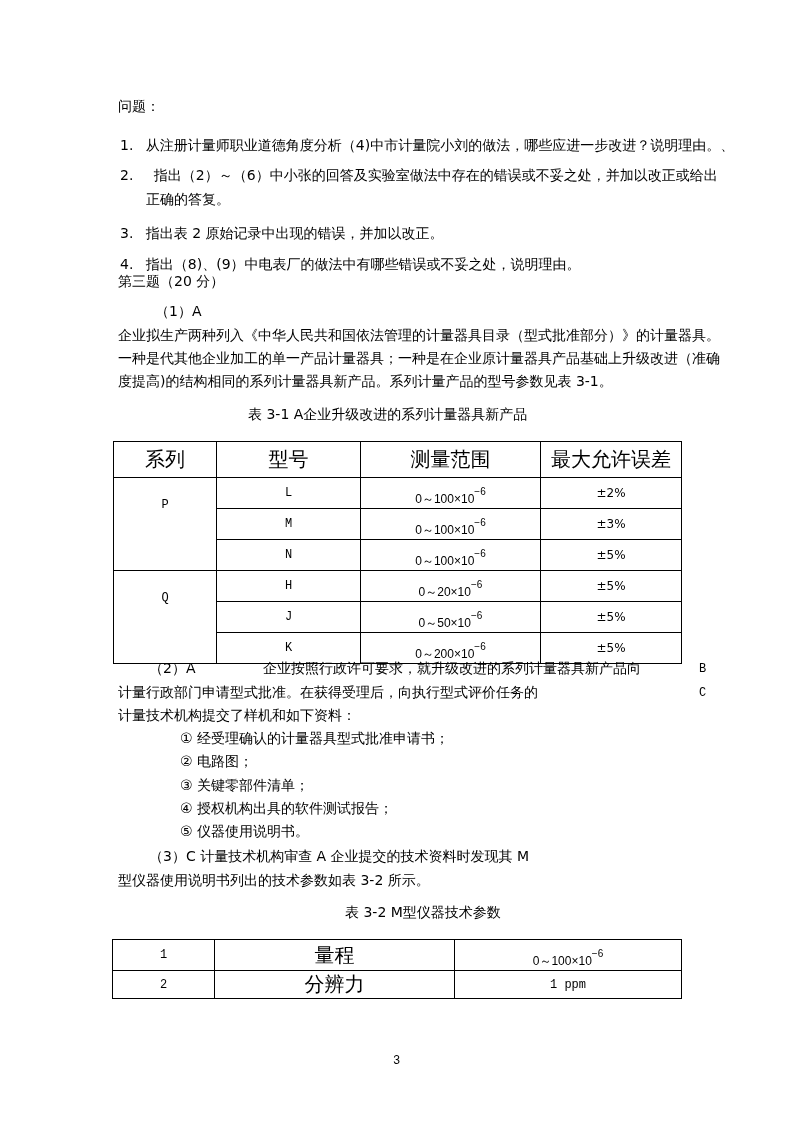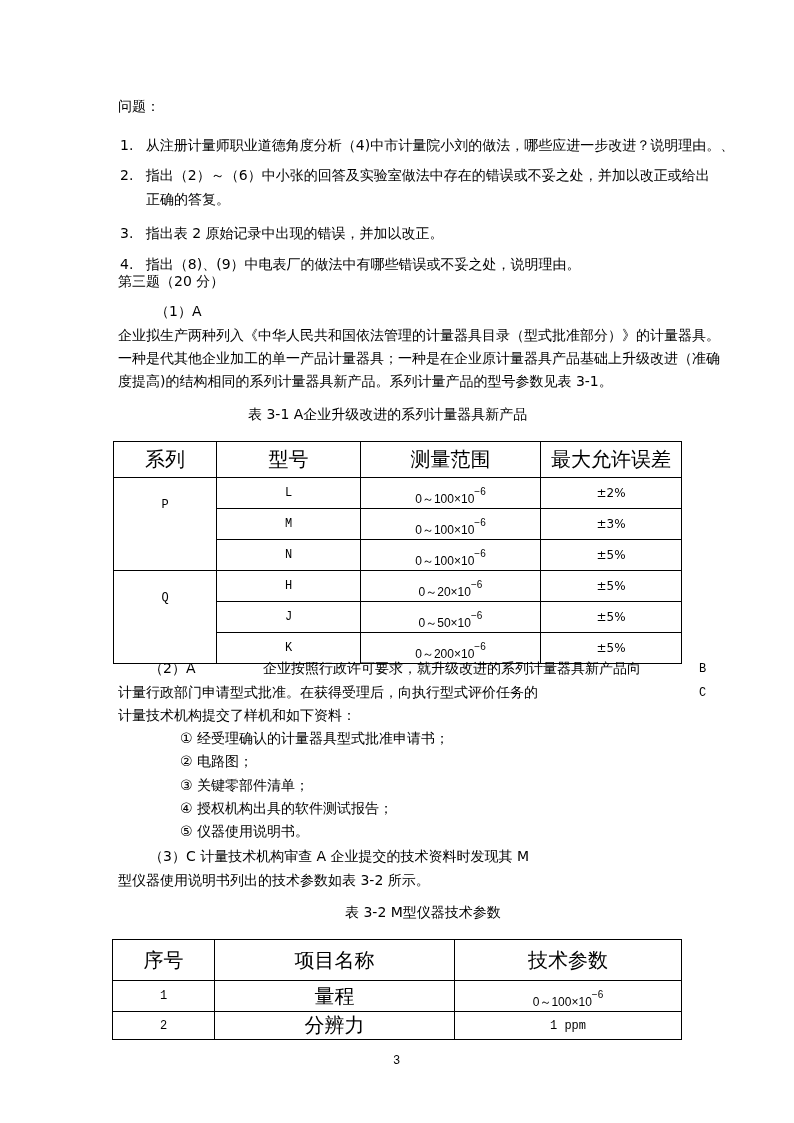--- a/index.html
+++ b/index.html
@@ -18,21 +18,21 @@
 <body>
 
 <div class="abs" style="left:118px;top:97px;">问题：</div>
 
 <div class="abs" style="left:120px;top:136px;">
   <span>1.</span>
   <span style="margin-left:8px;">从注册计量师职业道德角度分析（4)中市计量院小刘的做法，哪些应进一步改进？说明理由。、</span>
 </div>
 <div class="abs" style="left:120px;top:166px;">
   <span>2.</span>
-  <span style="margin-left:8px;">指出（2）～（6）中小张的回答及实验室做法中存在的错误或不妥之处，并加以改正或给出</span>
+  <span style="margin-left:16px;">指出（2）～（6）中小张的回答及实验室做法中存在的错误或不妥之处，并加以改正或给出</span>
 </div>
 <div class="abs" style="left:146px;top:190px;">正确的答复。</div>
 <div class="abs" style="left:120px;top:224px;">
   <span>3.</span>
   <span style="margin-left:8px;">指出表 2 原始记录中出现的错误，并加以改正。</span>
 </div>
 <div class="abs" style="left:120px;top:255px;">
   <span>4.</span>
   <span style="margin-left:8px;">指出（8)、(9）中电表厂的做法中有哪些错误或不妥之处，说明理由。</span>
 </div>
@@ -112,25 +112,20 @@
 
 <div class="abs" style="left:345px;top:903px;">表 3-2    M型仪器技术参数</div>
 
 <table style="left:112px;top:939px;width:569px;">
   <colgroup>
       <col style="width:102px">
       <col style="width:240px">
       <col style="width:227px">
     </colgroup>
   <tbody>
-      <tr style="height:41px;">
-    <td>序号</td>
-    <td>项目名称</td>
-    <td>技术参数</td>
-  </tr>
   <tr style="height:30px;">
     <td class="cellc">1</td>
     <td>量程</td>
     <td class="cellr"><span>0～100×10</span><span class="sup">−6</span></td>
   </tr>
   <tr style="height:27px;">
     <td class="cellc">2</td>
     <td>分辨力</td>
     <td class="cellc">1 ppm</td>
   </tr>

